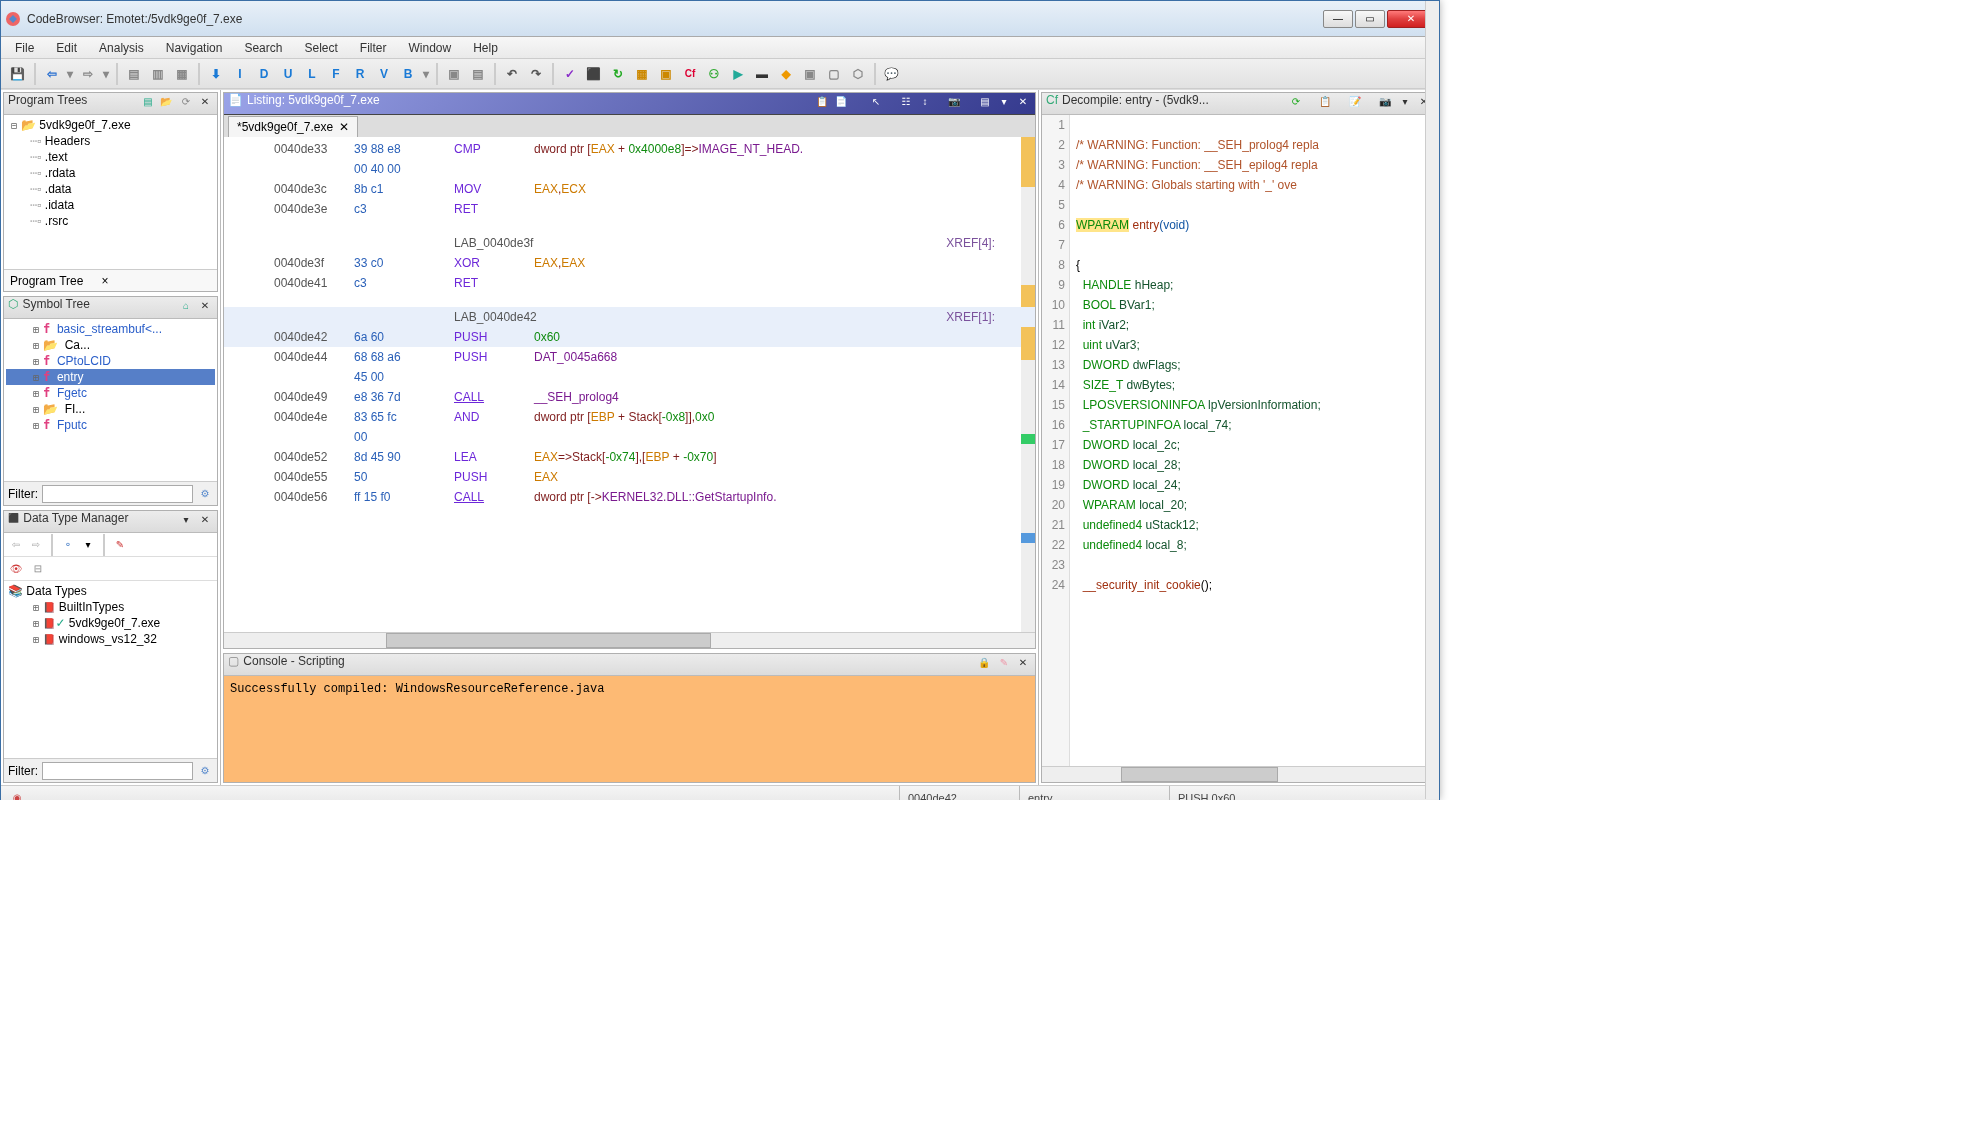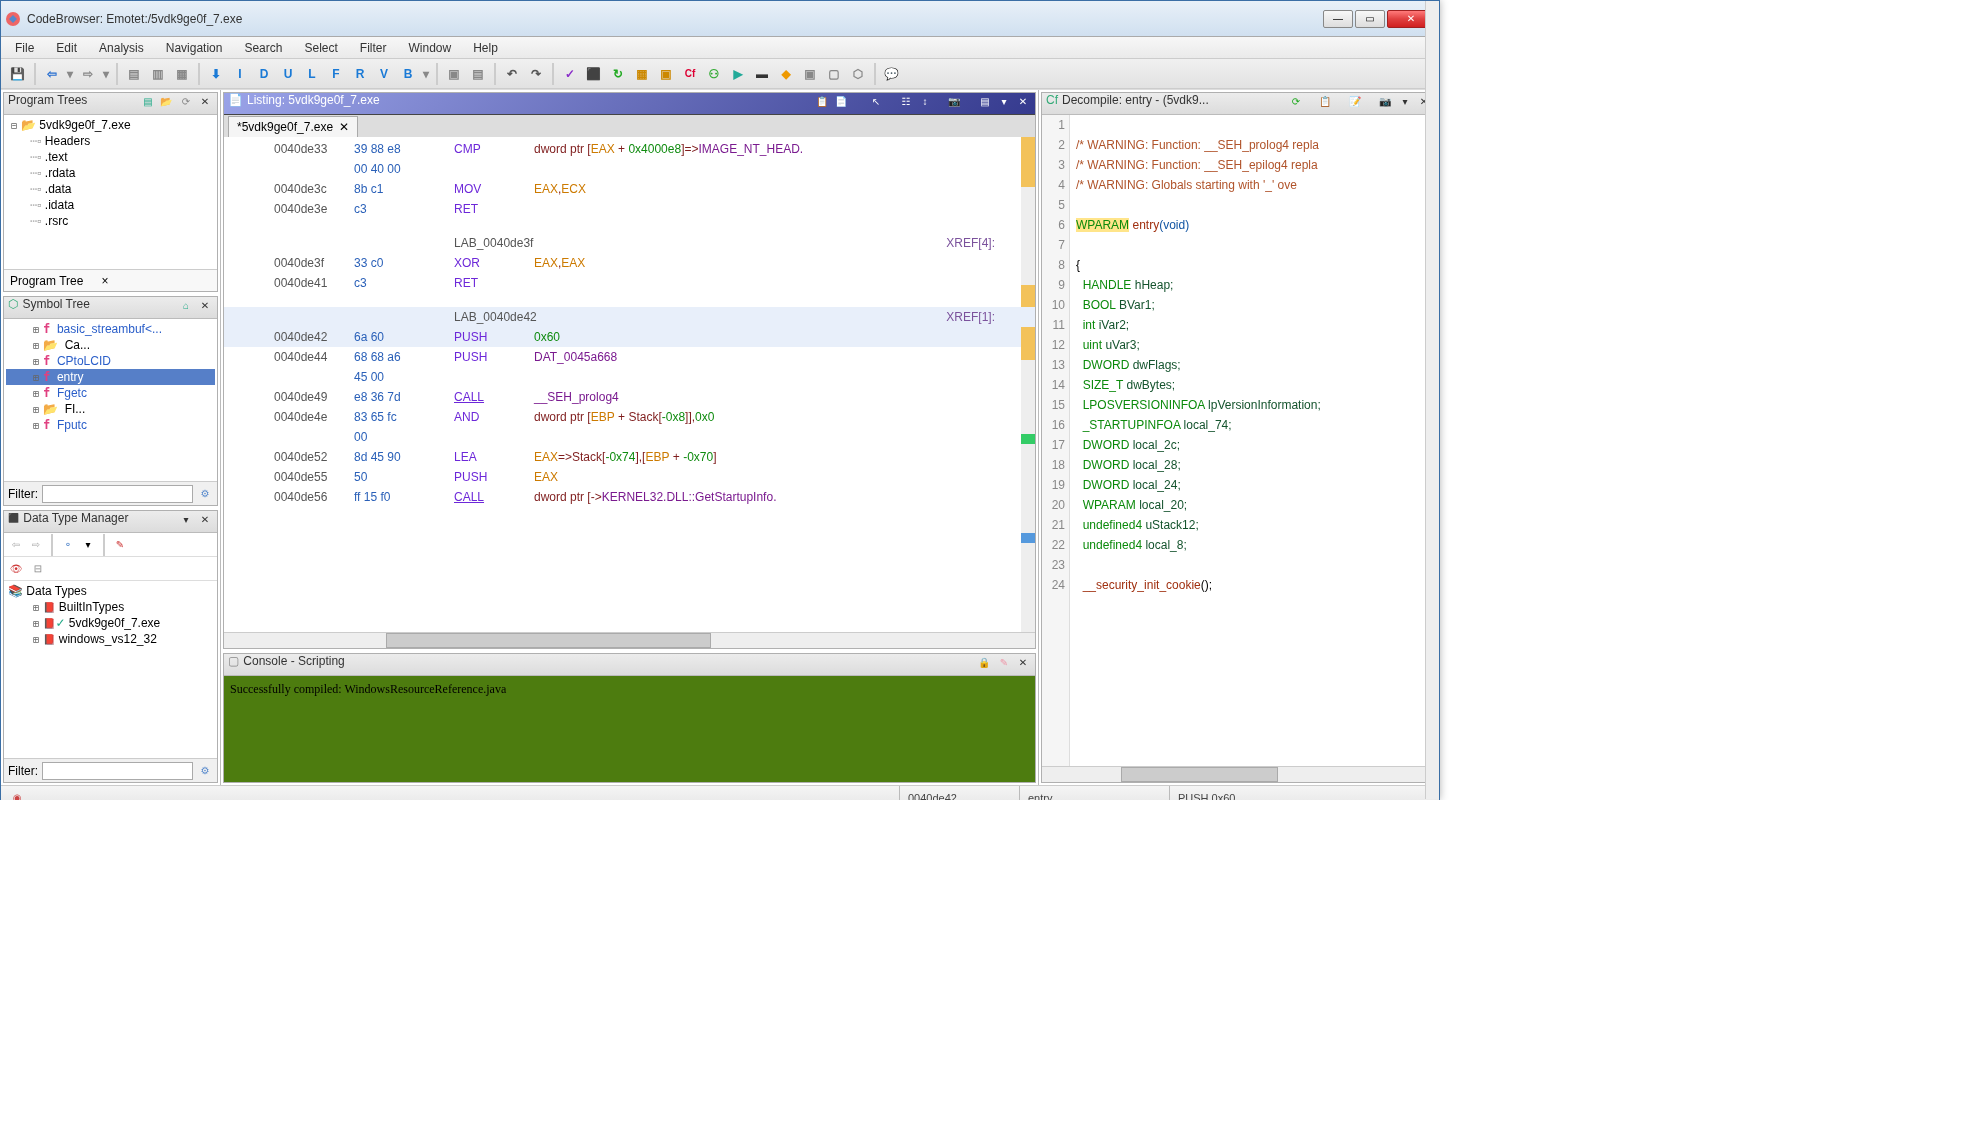--- a/index.html
+++ b/index.html
@@ -50,21 +50,21 @@
 .decomp-col{display:flex;flex-direction:column;min-width:0}
 .dec-body{flex:1;overflow:auto;font-family:'Courier New',monospace;font-size:12px;line-height:20px;display:flex}
 .dec-gutter{width:28px;background:#f5f5f5;border-right:1px solid #ddd;text-align:right;color:#888;padding-right:4px}
 .dec-code{flex:1;padding-left:6px;white-space:pre}
 .dc-kw{color:#1255a3}
 .dc-type{color:#0b8a0b}
 .dc-var{color:#14532d}
 .dc-fn{color:#a03010}
 .dc-cmt{color:#b0532a}
 .dc-hl{background:#ffe58a}
-.console-body{flex:1;background:#4d7c0f;padding:6px;font-family:Liberation Serif, serif;font-size:12px;min-height:80px}
+.console-body{flex:1;background:#fdba74;padding:6px;font-family:Liberation Mono, monospace;font-size:12px;min-height:80px}
 .statusbar{height:24px;background:linear-gradient(#f5f5f5,#e5e5e5);border-top:1px solid #ccc;display:flex;align-items:center}
 .status-cell{border-left:1px solid #bbb;padding:0 8px;height:100%;display:flex;align-items:center;font-size:11px;color:#444}
 .status-cell.first{flex:1;border-left:none}
 .scroll-track{position:absolute;right:0;top:0;bottom:0;width:14px;background:#eee;border-left:1px solid #ccc}
 .minimap{position:absolute;right:0;top:0;width:14px;height:100%;background:linear-gradient(#f3c25a 0 10%,#eee 10% 30%,#f3c25a 30% 45%,#eee 45% 60%,#3c6 60% 62%,#eee 62% 80%,#59d 80% 82%,#eee 82% 100%)}
 .hscroll{height:16px;background:#eee;border-top:1px solid #ccc;display:flex}
 .hscroll .thumb{width:40%;background:#ccc;margin-left:20%;border:1px solid #aaa}
 .fn-ico{color:#e04080;font-weight:bold;font-family:monospace}
 .fold-ico{color:#c79a33}
 .expander{width:12px;display:inline-block;text-align:center;color:#666;font-size:10px;cursor:pointer;font-family:monospace;margin-right:1px}

